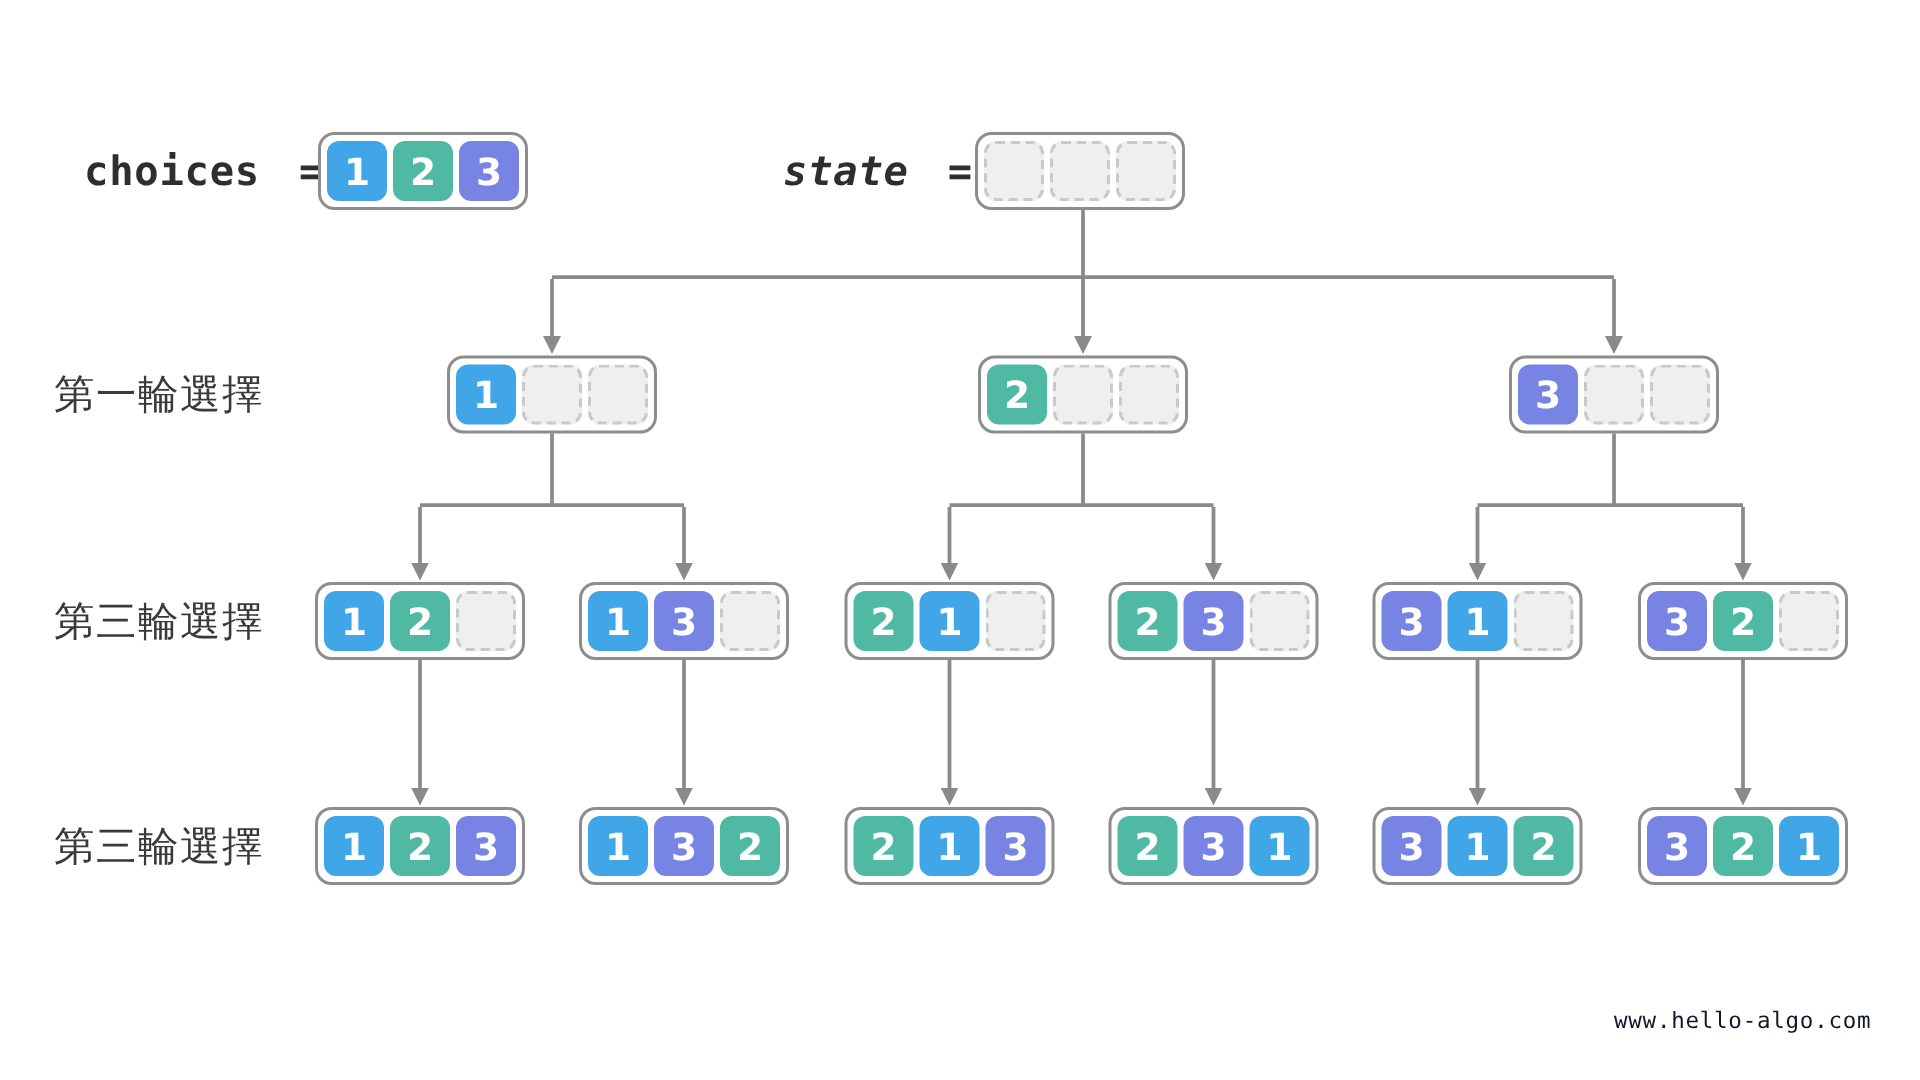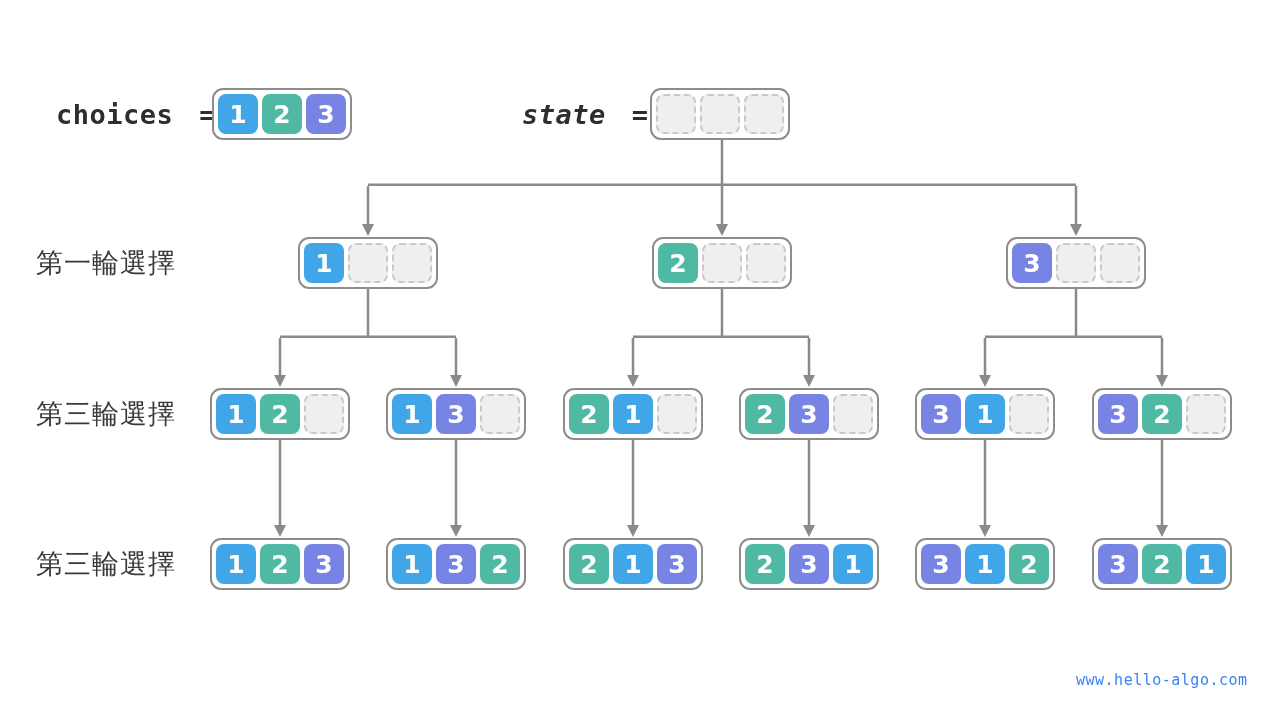--- a/index.html
+++ b/index.html
@@ -31,21 +31,21 @@
     display:flex;align-items:center;justify-content:center;
     font-size:25px;font-weight:bold;color:#ffffff;
     font-family:"DejaVu Sans","Liberation Sans",sans-serif;
   }
   .cell.empty{
     background:#efefef;border:2px dashed #c9c9c9;
   }
   .watermark{
     position:absolute;left:1076px;top:671px;
     font-family:"DejaVu Sans Mono","Liberation Mono",monospace;
-    font-size:15px;color:#3b82f6;letter-spacing:0.5px;
+    font-size:15px;color:#0f172a;letter-spacing:0.5px;
   }
 </style>
 </head>
 <body>
 
 <div class="stage" id="stage">
 
   <svg width="1280" height="720">
     <defs>
       <marker id="ah" viewBox="0 0 12 12" refX="2" refY="6" markerWidth="12" markerHeight="12" markerUnits="userSpaceOnUse" orient="auto">

